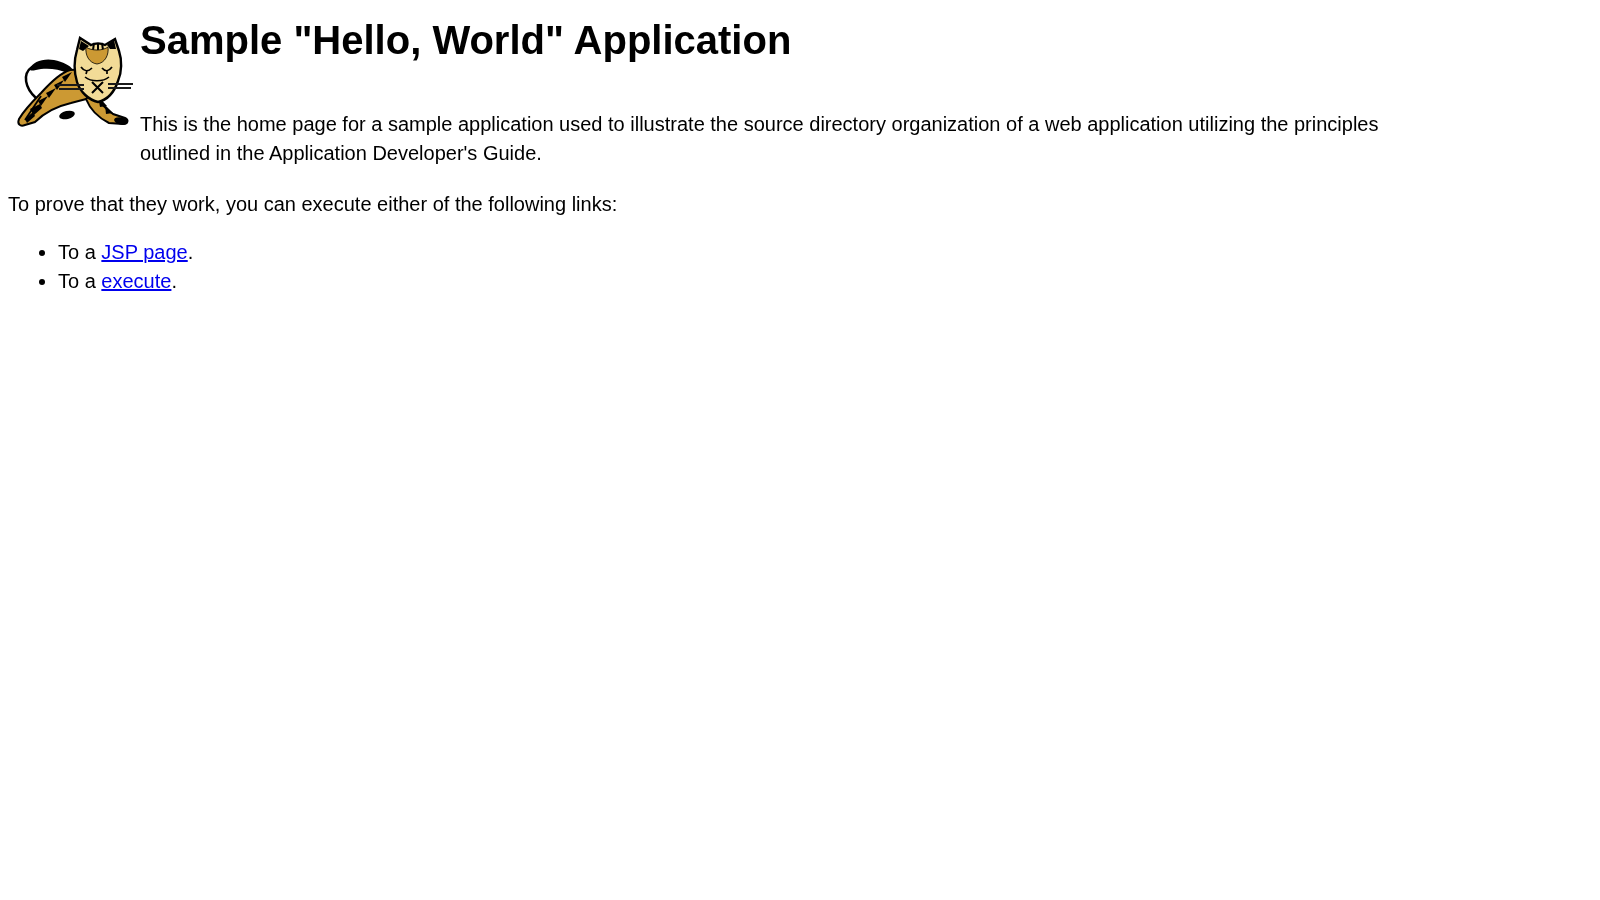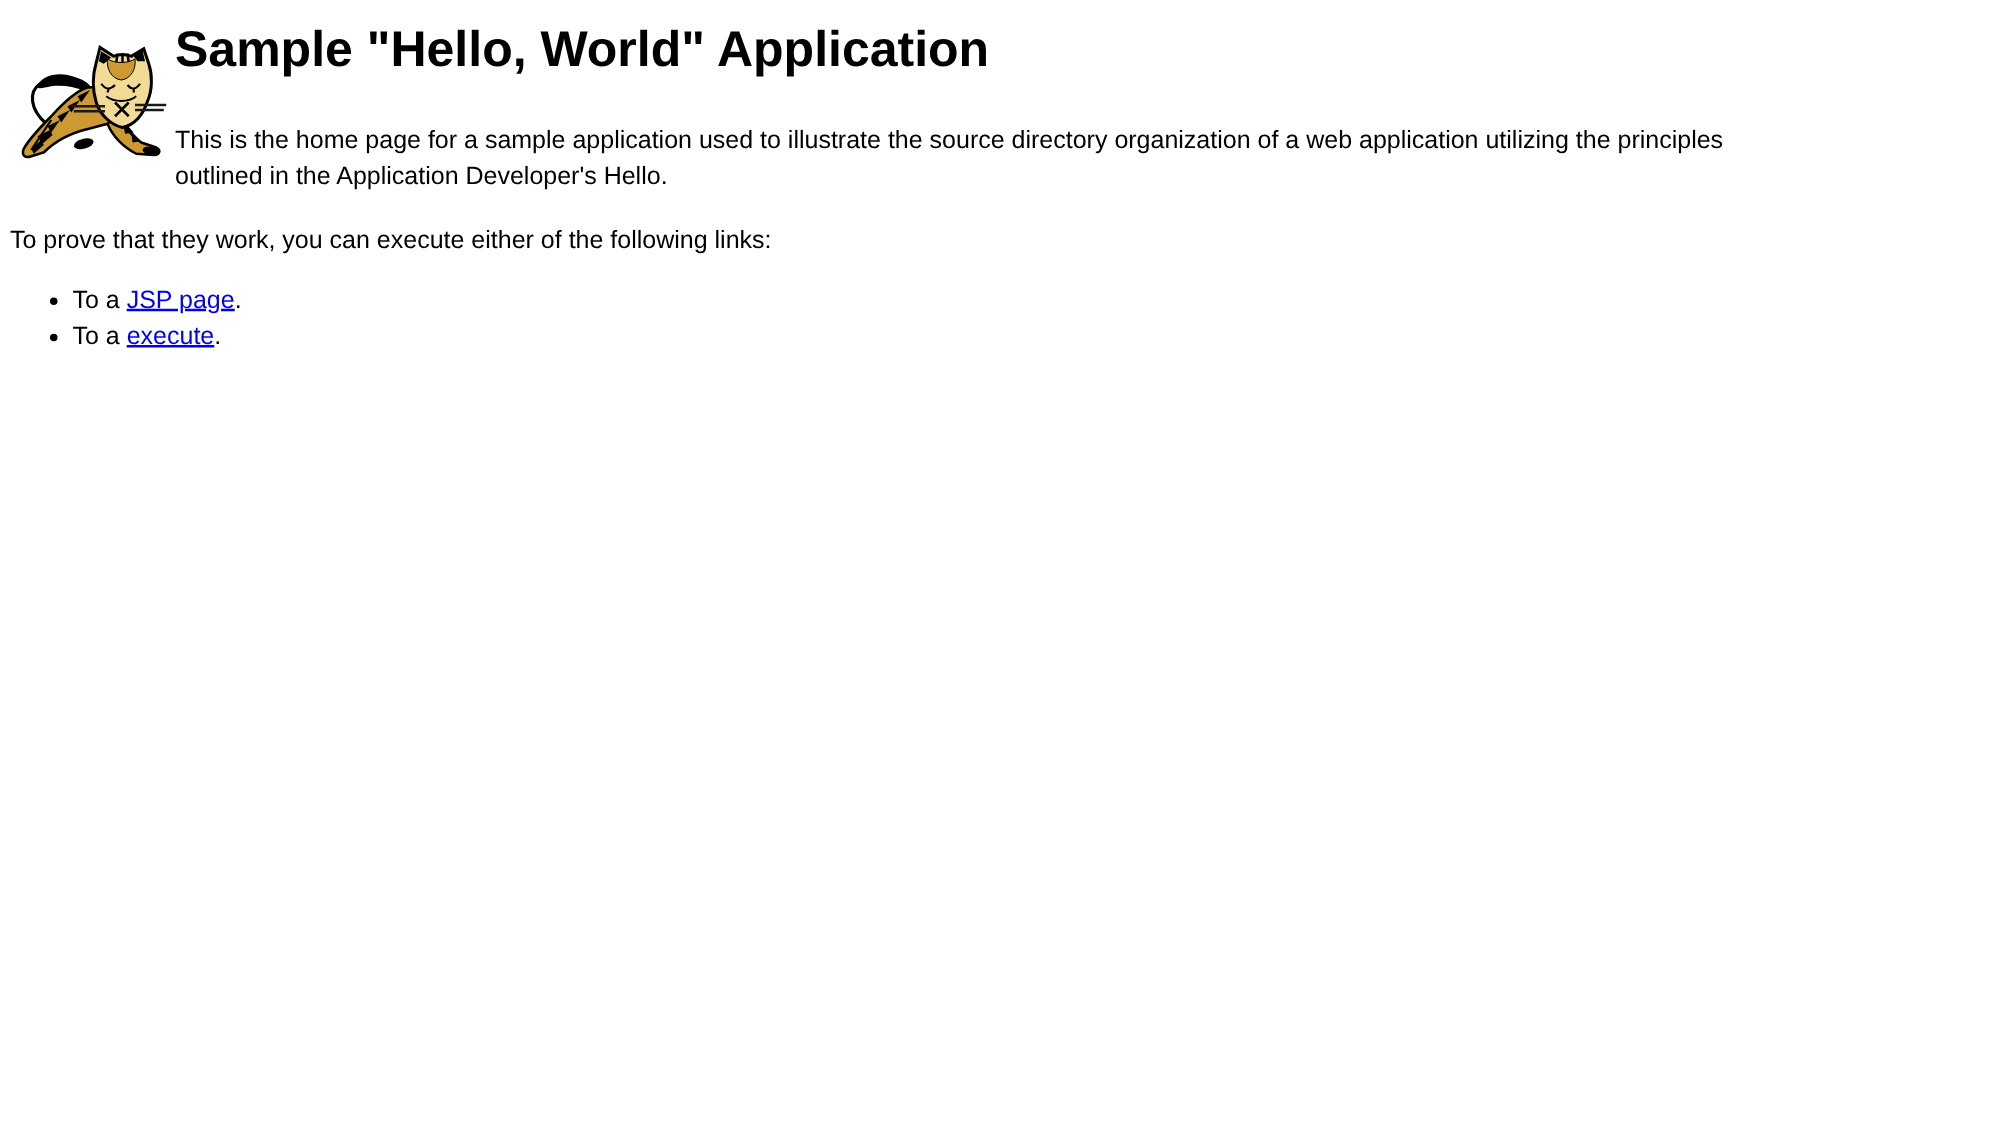--- a/index.html
+++ b/index.html
@@ -27,21 +27,21 @@
     min-width: 0;
   }
   h1.page-title {
     font-size: 40px;
     line-height: 46px;
     font-weight: bold;
     margin: 9px 0 0 0;
     letter-spacing: 0px;
   }
   p.intro {
-    margin: 35px 0 0 0;
+    margin: 47px 0 0 0;
     line-height: 29px;
   }
   p.intro .line { display: block; }
   p.prove {
     margin: 22px 0 0 0;
     line-height: 29px;
   }
   ul.links {
     margin: 19px 0 0 0;
     padding: 0 0 0 50px;
@@ -105,21 +105,21 @@
         <path d="M 98 48 H 123"></path>
         <path d="M 98 52 H 121"></path>
       </g>
     </svg>
   </div>
 
   <div class="header-text">
     <h1 class="page-title">Sample "Hello, World" Application</h1>
     <p class="intro">
       <span class="line">This is the home page for a sample application used to illustrate the source directory organization of a web application utilizing the principles</span>
-      <span class="line">outlined in the Application Developer's Hello.</span>
+      <span class="line">outlined in the Application Developer's Guide.</span>
     </p>
   </div>
 </div>
 
 <p class="prove">To prove that they work, you can execute either of the following links:</p>
 
 <ul class="links">
   <li>
     <span>To a </span><a class="pagelink" href="#">JSP page</a><span>.</span>
   </li>

